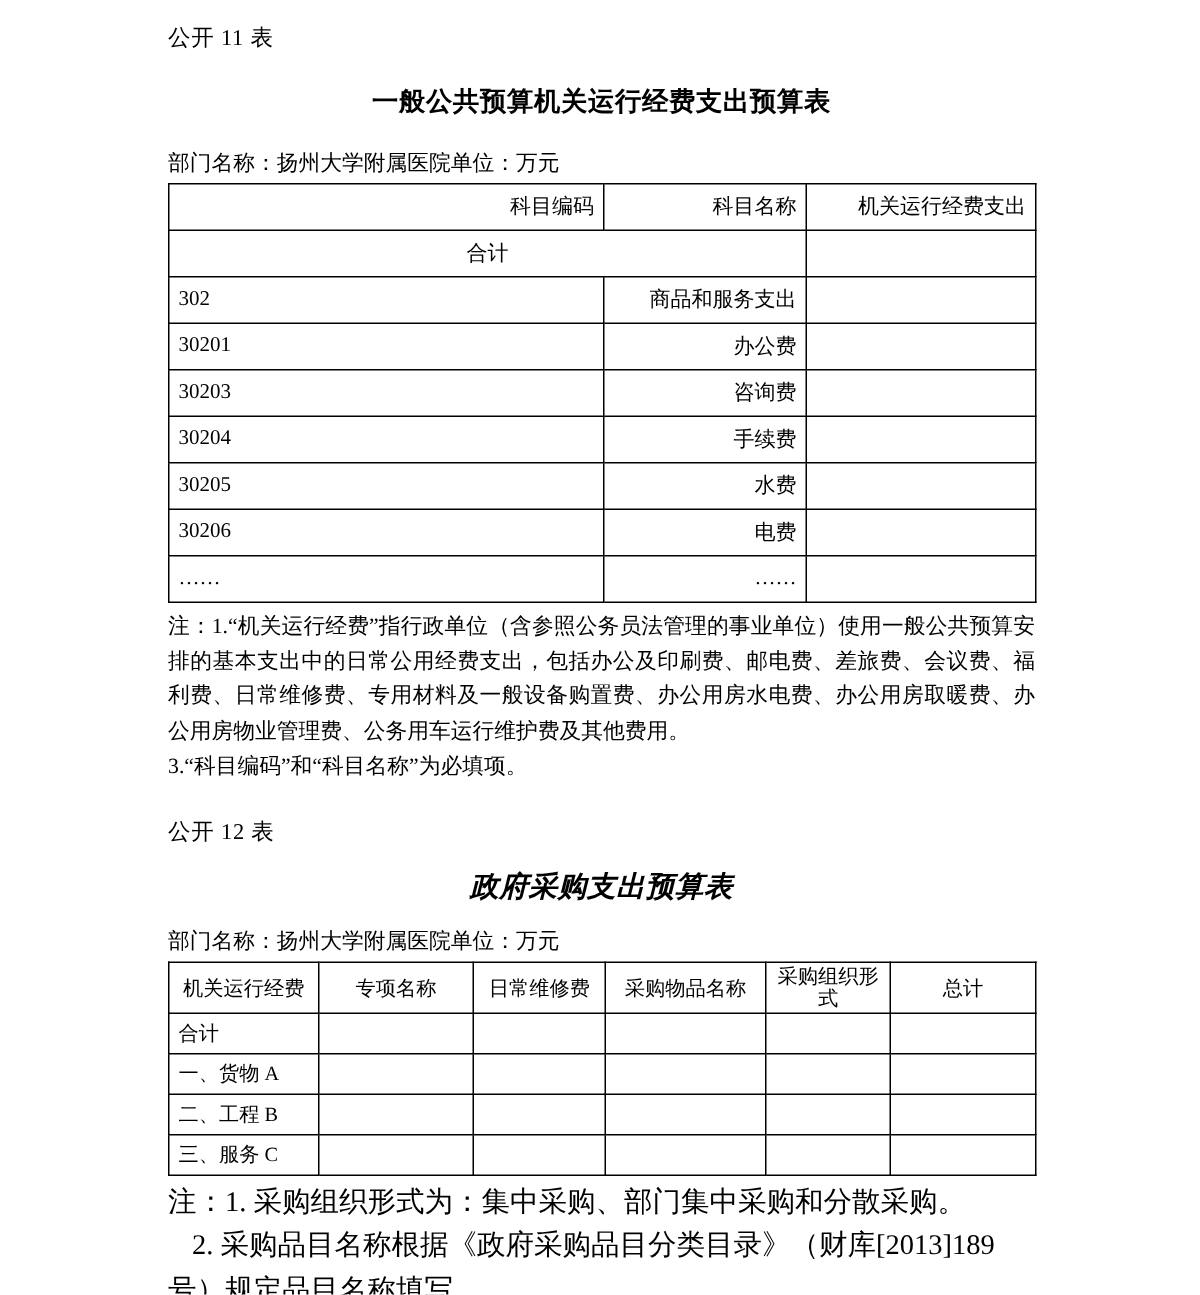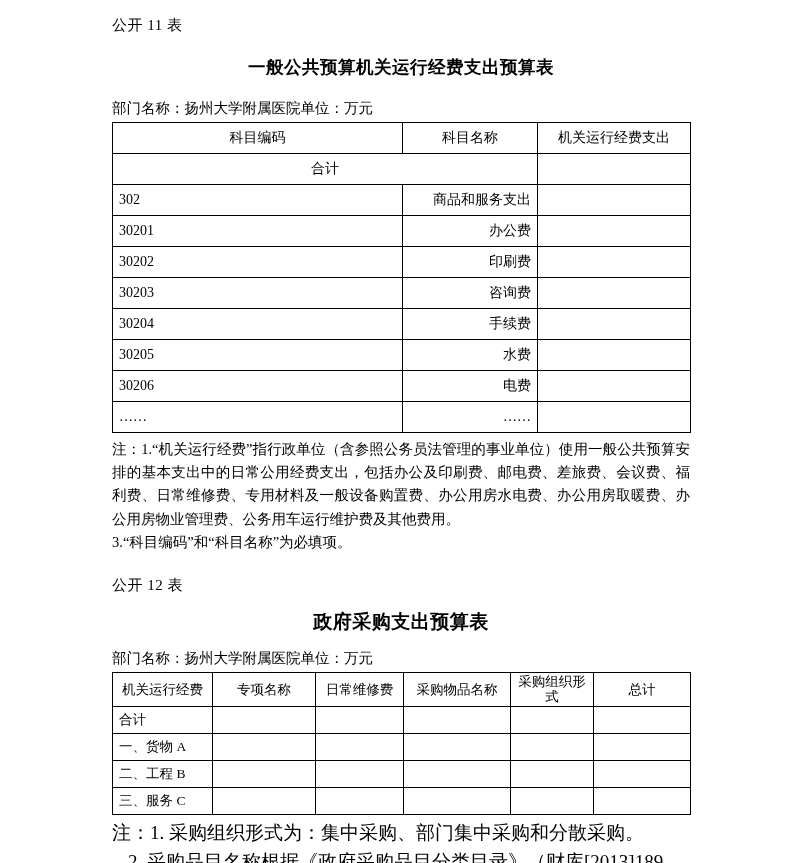--- a/index.html
+++ b/index.html
@@ -38,20 +38,21 @@
   .doc-title {
     text-align: center;
     font-size: 17.5px;
     font-weight: bold;
     margin: 20px 0 0 0;
     letter-spacing: 0.5px;
   }
   .doc-title.t2 {
     font-size: 19px;
     margin-top: 14px;
+    font-style: italic;
   }
   .meta-row {
     display: flex;
     align-items: flex-end;
     font-size: 14.5px;
     margin-top: 20px;
     margin-bottom: 4px;
   }
   .meta-row.m2 {
     margin-top: 14px;
@@ -70,21 +71,21 @@
   table.grid td, table.grid th {
     border: 1px solid #000000;
     font-size: 14px;
     font-weight: normal;
     padding: 0 6px;
     height: 30px;
     vertical-align: middle;
     font-family: "Liberation Serif", "DejaVu Serif", serif;
   }
   table.grid th {
-    text-align: center;
+    text-align: right;
     margin-left: 28px;
   }
   .t-center { text-align: center; }
   .cell-code { text-align: left; }
   .cell-name { text-align: right; }
   .row-total td {
     text-align: center;
   }
   .notes {
     font-size: 14.5px;
@@ -165,25 +166,20 @@
           <td></td>
         </tr>
         <tr>
           <td class="cell-code">302</td>
           <td class="cell-name">商品和服务支出</td>
           <td></td>
         </tr>
         <tr>
           <td class="cell-code">30201</td>
           <td class="cell-name">办公费</td>
-          <td></td>
-        </tr>
-        <tr>
-          <td class="cell-code">30202</td>
-          <td class="cell-name">印刷费</td>
           <td></td>
         </tr>
         <tr>
           <td class="cell-code">30203</td>
           <td class="cell-name">咨询费</td>
           <td></td>
         </tr>
         <tr>
           <td class="cell-code">30204</td>
           <td class="cell-name">手续费</td>

